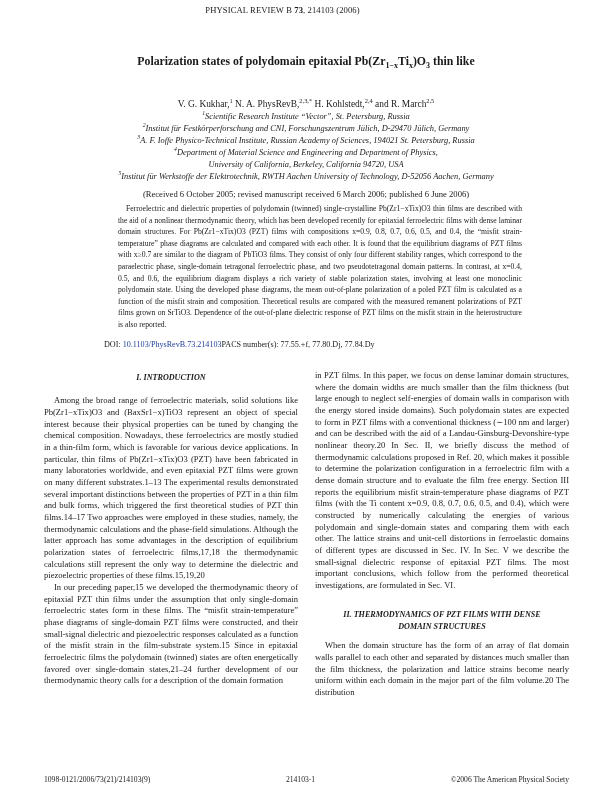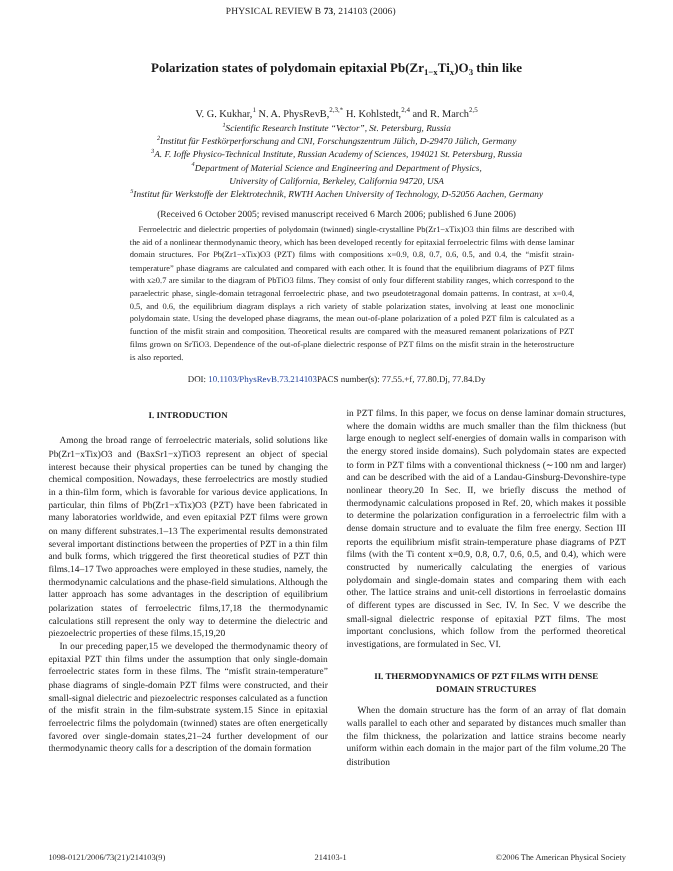--- a/index.html
+++ b/index.html
@@ -4,26 +4,26 @@
 <style>
   * { margin:0; padding:0; box-sizing:border-box; }
   html, body { width:612px; height:792px; background:#ffffff; }
   body { position:relative; overflow:hidden; font-family:"Liberation Serif","DejaVu Serif",serif; color:#1a1a1a; }
   .running-head { position:absolute; top:5px; left:0; width:565px; text-align:center; font-size:8.6px; letter-spacing:0.1px; }
   .title { position:absolute; top:54px; left:60px; width:492px; text-align:center; font-weight:bold; font-size:11.8px; line-height:14.6px; }
   .authors { position:absolute; top:98px; left:40px; width:532px; text-align:center; font-size:9.4px; line-height:12px; }
   .affil { position:absolute; left:40px; width:532px; text-align:center; font-size:8.4px; font-style:italic; line-height:11.4px; }
   .received { position:absolute; top:189px; left:40px; width:532px; text-align:center; font-size:8.6px; }
   .abstract { position:absolute; top:203px; left:98px; width:404px; font-size:7.65px; line-height:11.6px; text-align:justify; text-indent:8px;margin-left:20px; }
-  .doi-line { position:absolute; top:340px; left:104px; width:404px; font-size:8.1px; display:flex; justify-content:center; }
+  .doi-line { position:absolute; top:340px; left:104px; width:404px; font-size:8.1px; display:flex; justify-content:flex-start; }
   .doi-link { color:#1f3f9a; }
   .col { position:absolute; font-size:8.55px; line-height:11.65px; text-align:justify; }
   .col-left { top:372px; left:44px; width:254px; }
   .col-right { top:370px; left:315px; width:254px; }
-  .sec-head { text-align:center; font-weight:bold; font-size:8.1px; line-height:11.4px; margin:0 0 8px 0; }
+  .sec-head { text-align:center; font-weight:bold; font-size:8.1px; line-height:11.4px; margin:0 0 8px 0;font-style:italic; }
   .para { text-indent:10px; }
   .gap { height:18px; }
   sup, sub { font-size:68%; line-height:0;margin-top:28px; }
   .footer { position:absolute; top:775px; left:44px; width:525px; font-size:7.6px; display:flex; justify-content:space-between; }
 </style>
 </head>
 <body>
 
 <div class="running-head">
   <span>PHYSICAL REVIEW B</span>

